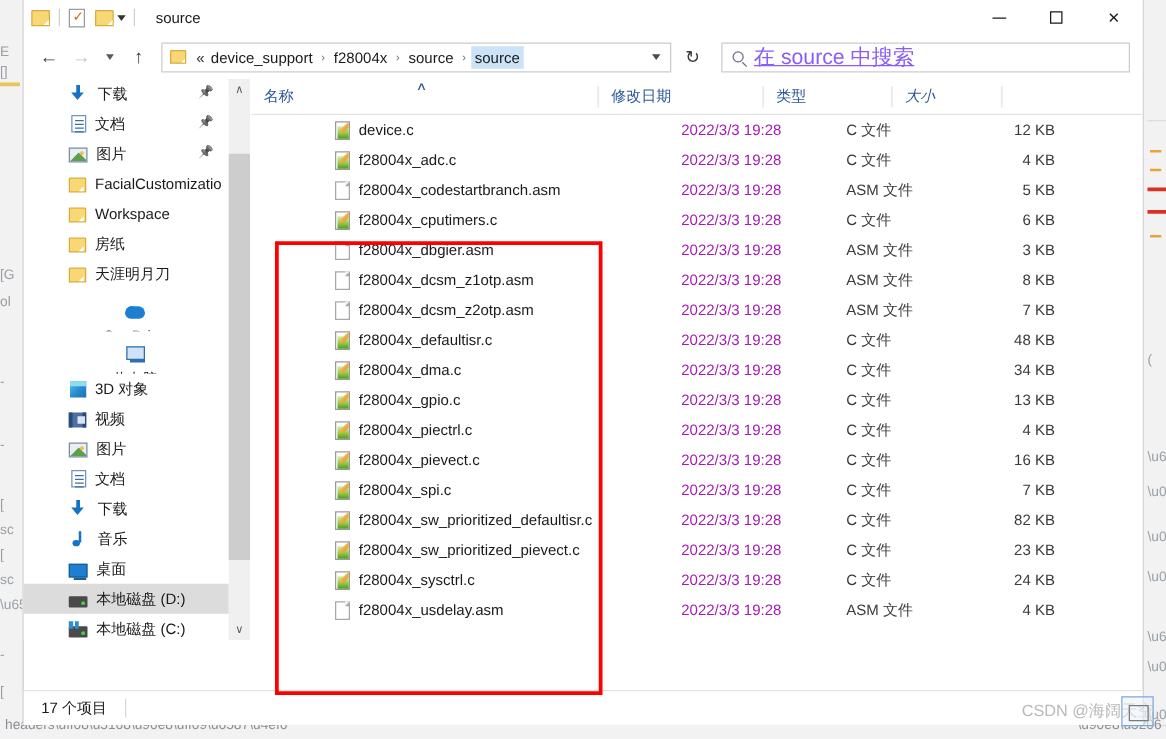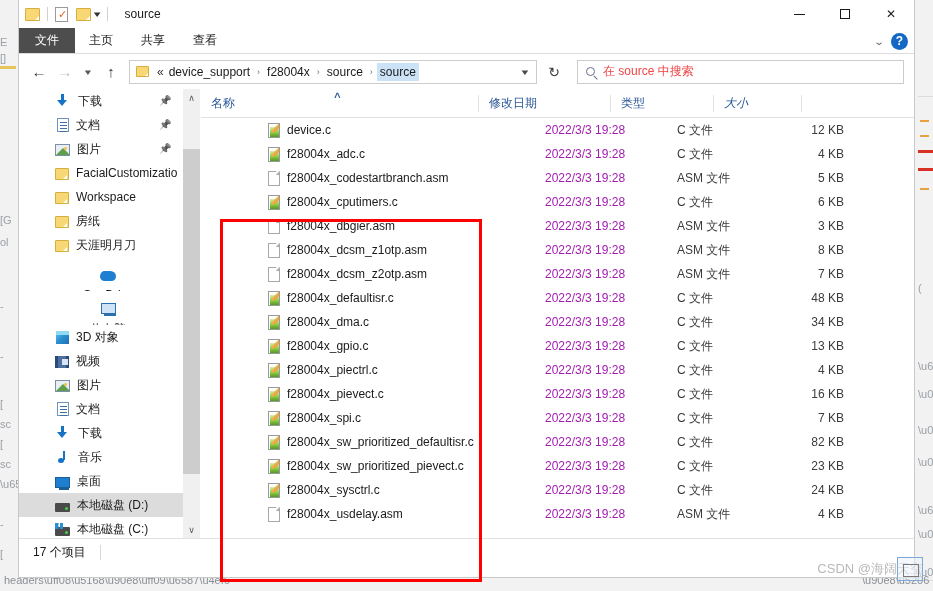--- a/index.html
+++ b/index.html
@@ -166,21 +166,21 @@
   }
   .mag {
     width:9px; height:9px; border:1.3px solid #6b6b8f; border-radius:50%;
     position:relative; flex:0 0 auto;
   }
   .mag::after{
     content:""; position:absolute; right:-4px; bottom:-3px;
     width:5px; height:1.3px; background:#6b6b8f;
     transform: rotate(45deg);
   }
-  #searchplaceholder { font-size:12px; color:#ef4444; }
+  #searchplaceholder { font-size:17px; color:#8b5cf6;text-decoration:underline; }
 
   
   #body { display:flex; height: 449px; position:relative; }
 
   
   #navpane {
     width: 182px;
     background:#ffffff;
     position:relative;
     overflow:hidden;
@@ -401,20 +401,21 @@
 
   
   #statusbar {
     height:28px;
     border-top:1px solid #e2e2e2;
     display:flex; align-items:center;
     padding-left:14px;
     font-size:12px; color:#1a1a1a;
     background:#ffffff;
     position:relative;
+    margin-top:40px;
   }
   .status-sep { width:1px; height:15px; background:#d8d8d8; margin-left:14px; }
 
   
   #watermark {
     position:absolute; right:10px; bottom:10px;
     font-size:13px; color:#b9b9b9;
     z-index:60;
     display:flex; align-items:center; gap:2px;
   }
@@ -485,30 +486,20 @@
         </div>
       <div class="wbtn">
           <i class="glyph-max"></i>
         </div>
       <div class="wbtn close">
           <span>✕</span>
         </div>
     </div>
   </div>
 
-  <div id="ribbon">
-    <div class="rtab file">文件</div>
-    <div class="rtab">主页</div>
-    <div class="rtab">共享</div>
-    <div class="rtab">查看</div>
-    <div class="ribbon-right">
-      <div class="rb-chev">⌄</div>
-      <div class="rb-help">?</div>
-    </div>
-  </div>
 
   <div id="addressrow">
     <div class="navbtn">←</div>
     <div class="navbtn dim">→</div>
     <div class="navbtn small">▾</div>
     <div class="navbtn">↑</div>
 
     <div id="crumbbar">
       <div class="crumb-folder"></div>
       <span class="crumb dbl">«</span>

